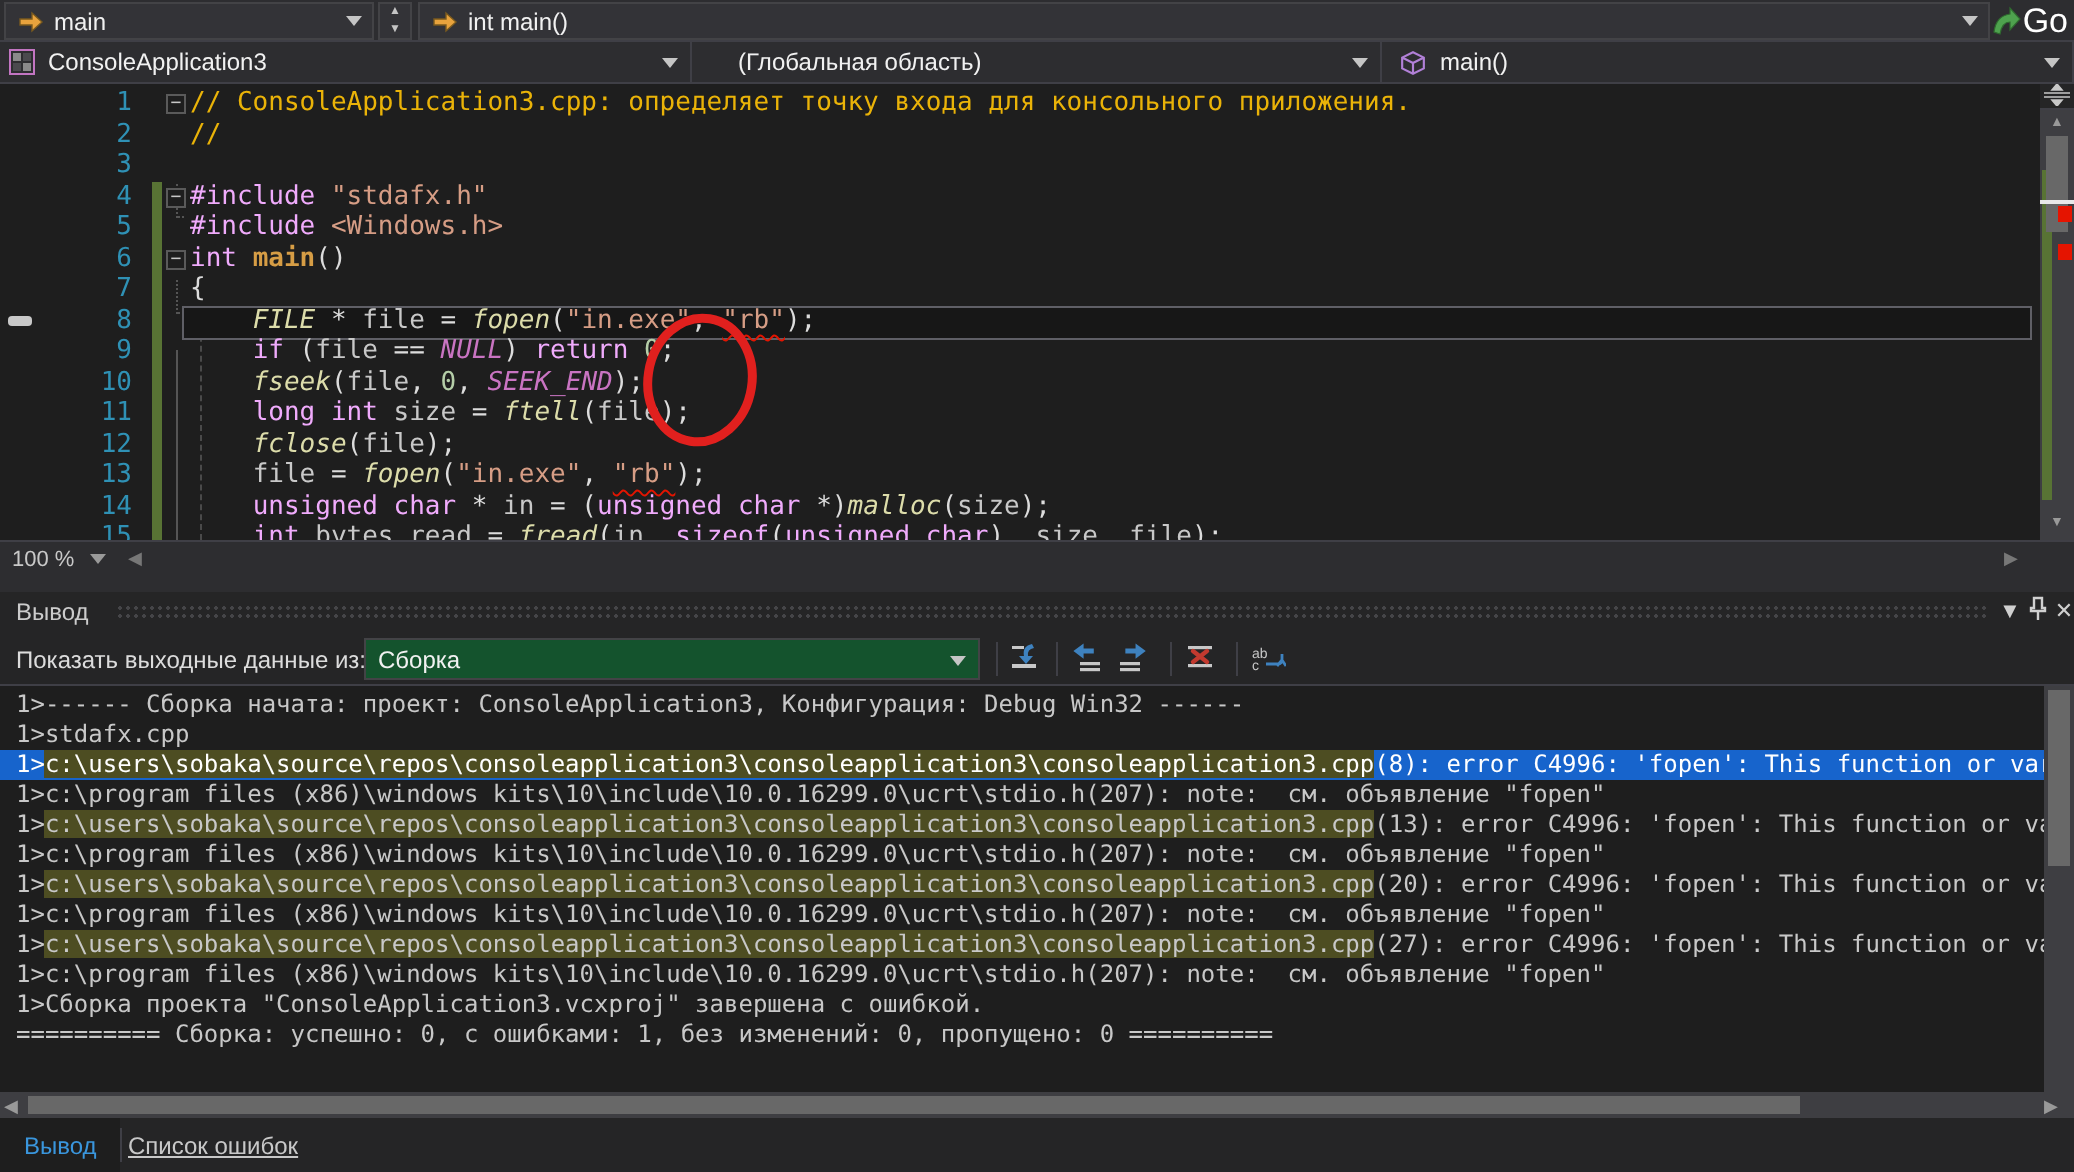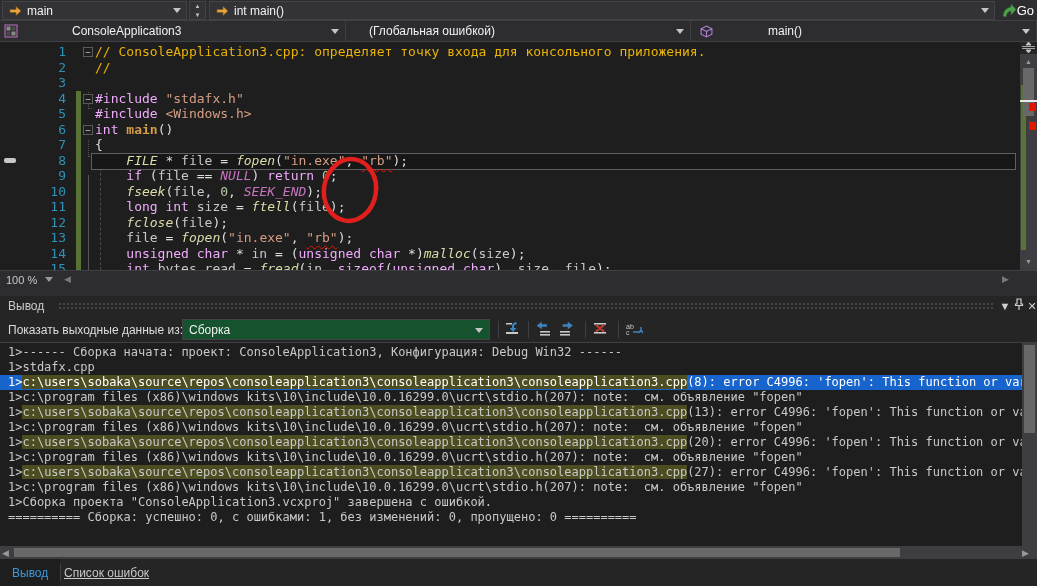--- a/index.html
+++ b/index.html
@@ -9,24 +9,24 @@
     background:#2D2D30; font-family:"Liberation Sans", sans-serif; font-size:12px; color:#F1F1F1;
   }
   
   .row1 { position:absolute; left:0; top:0; width:1037px; height:21px; background:#2D2D30; border-bottom:1px solid #3F3F46; }
   .combo { position:absolute; top:1px; height:19px; background:#333337; border:1px solid #434346; display:flex; align-items:center; color:#F1F1F1; }
   .combo .chev { position:absolute; right:5px; top:6px; width:0; height:0; border-left:4px solid transparent; border-right:4px solid transparent; border-top:5px solid #C5C5C5; }
   .nav-arrow { display:inline-block; margin:0 5px 0 6px; }
   .spinner { position:absolute; left:189px; top:1px; width:17px; height:19px; border:1px solid #434346; background:#333337; }
   .spinner span { position:absolute; left:0; width:15px; height:9px; text-align:center; font-size:6px; line-height:9px; color:#C5C5C5; }
   .go-btn { position:absolute; right:0; top:0; height:21px; display:flex; align-items:center; padding:0 3px 0 2px; cursor:pointer; }
-  .go-btn b { font-weight:normal; color:#FFFFFF; font-size:13px; }
+  .go-btn b { font-weight:normal; color:#FFFFFF; font-size:17px; }
   
   .row2 { position:absolute; left:0; top:21px; width:1037px; height:21px; background:#2D2D30; border-bottom:1px solid #3F3F46; }
-  .nav-combo { position:absolute; top:0; height:20px; background:#2D2D30; border-right:1px solid #3F3F46; display:flex; align-items:center; color:#F1F1F1;gap:48px; }
+  .nav-combo { position:absolute; top:0; height:20px; background:#2D2D30; border-right:1px solid #3F3F46; display:flex; align-items:center; color:#F1F1F1; }
   .nav-combo .chev { position:absolute; right:6px; top:8px; width:0; height:0; border-left:4px solid transparent; border-right:4px solid transparent; border-top:5px solid #C5C5C5; }
   
   .editor { position:absolute; left:0; top:42px; width:1020px; height:228px; background:#1E1E1E; overflow:hidden; font-family:"DejaVu Sans Mono", monospace; font-size:13px; }
   .code-row { position:relative; height:15.5px; line-height:15.5px; white-space:pre; }
   .lnum { position:absolute; left:0; top:0; width:66px; text-align:right; color:#2F91B5; }
   .changebar { position:absolute; left:76px; top:0; width:5px; height:15.5px; background:#587334; }
   .fold { position:absolute; left:83px; top:3px; width:10px; height:10px; border:1px solid #5A5A5A; background:#1E1E1E; color:#C8C8C8; font-size:9px; line-height:8px; text-align:center; z-index:3; }
   .bookmark { position:absolute; left:4px; top:5px; width:12px; height:5px; background:#C8C8C8; border-radius:2px; }
   .codetext { position:absolute; left:95px; top:0; z-index:2; color:#DCDCDC; }
   .code-row.current::before { content:""; position:absolute; left:91px; top:0; width:923px; height:15px; border:1px solid #5F5F66; background:#171717; z-index:1; }
@@ -117,21 +117,21 @@
           <rect x="1" y="1" width="12" height="12" fill="#2D2D30" stroke="#C275C2"></rect>
           <rect x="2.5" y="2.5" width="4" height="4" fill="#8A8A8A"></rect>
           <rect x="7.5" y="7.5" width="4" height="4" fill="#8A8A8A"></rect>
           <rect x="7.5" y="2.5" width="4" height="4" fill="#4A4A4E"></rect>
           <rect x="2.5" y="7.5" width="4" height="4" fill="#4A4A4E"></rect>
         </svg>
       <span>ConsoleApplication3</span>
       <span class="chev"></span>
     </div>
     <div class="nav-combo" style="left:347px;width:344px;padding-left:22px;">
-      <span>(Глобальная ошибкой)</span>
+      <span>(Глобальная область)</span>
       <span class="chev"></span>
     </div>
     <div class="nav-combo" style="left:692px;width:345px;padding-left:8px;">
       <svg width="13" height="13" viewBox="0 0 12 12" style="margin-right:7px;">
           <path d="M6 1 L11 3.5 L11 8.5 L6 11 L1 8.5 L1 3.5 Z M1 3.5 L6 6 L11 3.5 M6 6 L6 11" fill="none" stroke="#B180D7" stroke-width="1"></path>
         </svg>
       <span>main()</span>
       <span class="chev"></span>
     </div>
   </div>

